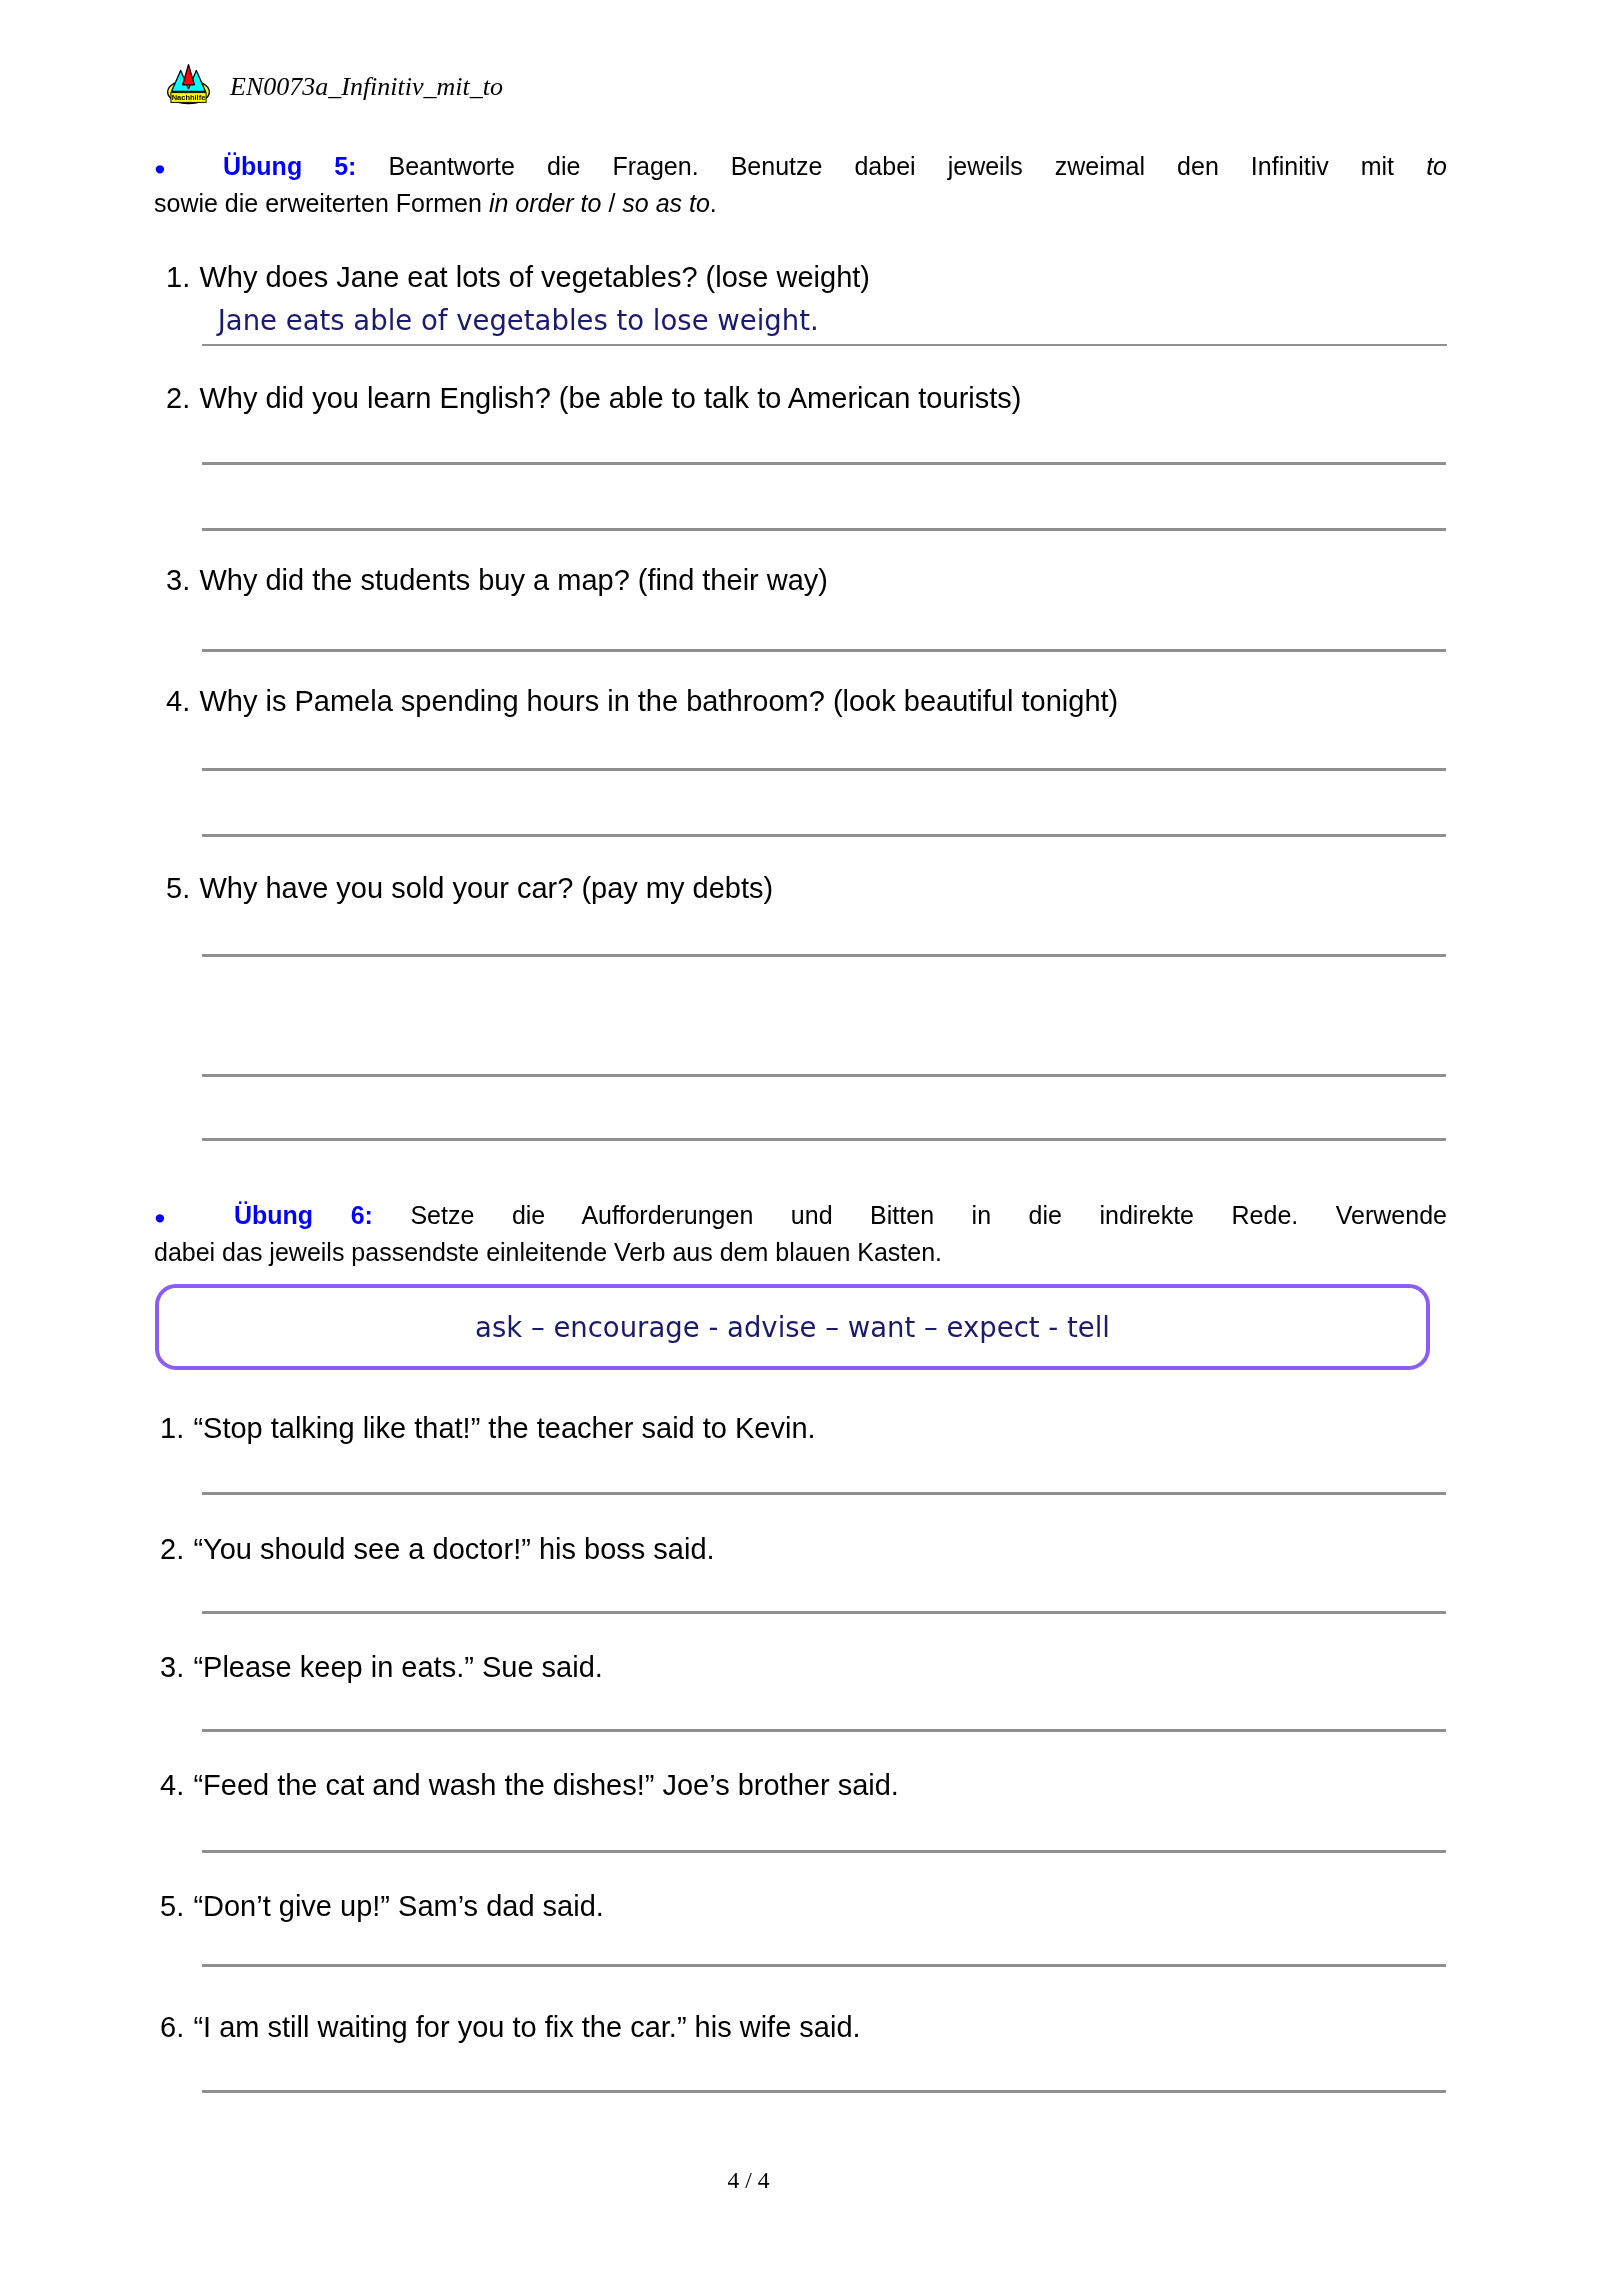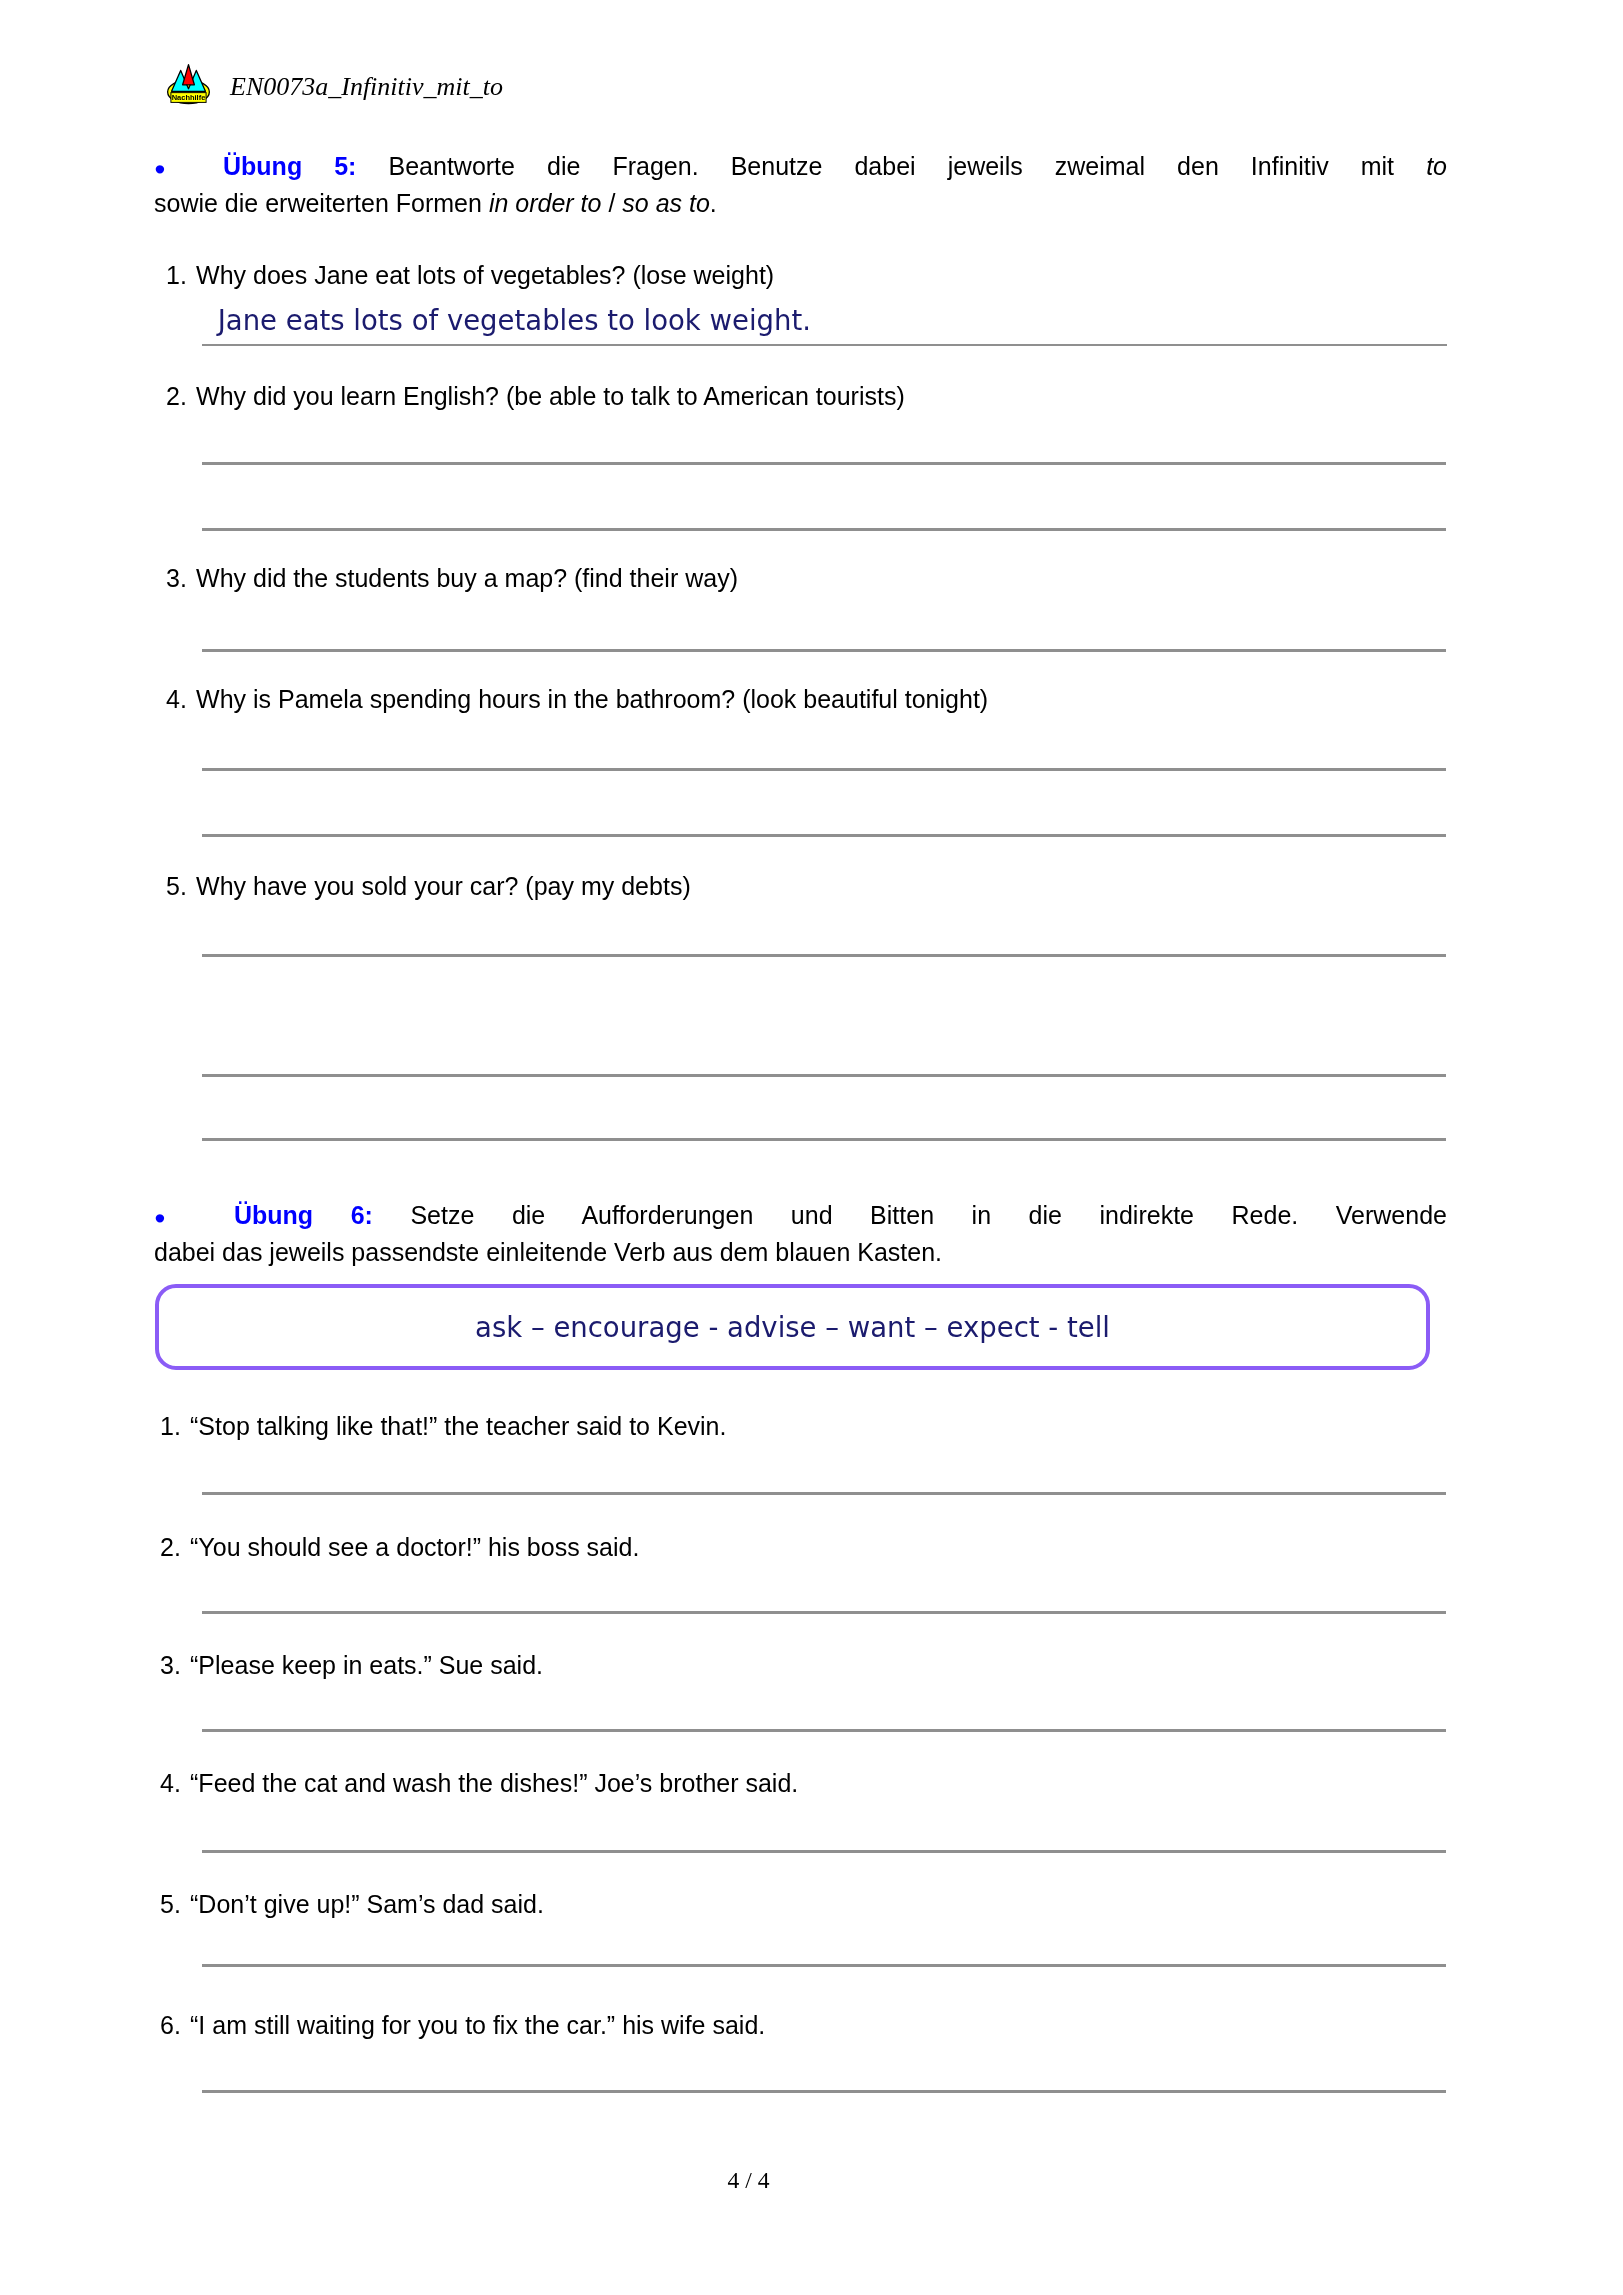--- a/index.html
+++ b/index.html
@@ -12,21 +12,21 @@
             font-family:"Liberation Serif",serif;font-style:italic;font-size:26px;}
 
   
   .exh{position:absolute;left:154px;width:1293px;font-size:25px;line-height:35px;}
   .exh .l1{text-align:justify;text-align-last:justify;}
   .bullet{color:#0000ff;font-size:19.6px;}
   .exlabel{color:#0000ff;font-weight:bold;}
   .it{font-style:italic;}
 
   
-  .q{position:absolute;left:166px;font-size:25px;white-space:nowrap;}
+  .q{position:absolute;left:166px;font-size:29px;white-space:nowrap;}
   .q .num{display:inline-block;margin-right:9.2px;}
 
   
   .blank{position:absolute;left:202px;width:1244px;height:2.6px;background:#8f8f8f;}
 
   
   .answer{position:absolute;left:202px;top:304px;width:1229px;
           font-family:"DejaVu Sans",sans-serif;font-size:27.5px;color:#1b1b6e;
           padding:0 0 7.9px 15.7px;border-bottom:2.6px solid #8f8f8f;}
 
@@ -53,21 +53,21 @@
     <text x="34" y="59" text-anchor="middle" font-size="11.5" font-weight="bold" fill="#000">Nachhilfe</text>
   </svg>
   <div class="doctitle">EN0073a_Infinitiv_mit_to</div>
 
   <div class="exh" style="top:149px;">
     <div class="l1"><span class="bullet">●</span><span class="exlabel"> Übung 5:</span><span> Beantworte die Fragen. Benutze dabei jeweils zweimal den Infinitiv mit </span><span class="it">to</span></div>
     <div class="l2"><span>sowie die erweiterten Formen </span><span class="it">in order to</span><span> / </span><span class="it">so as to</span><span>.</span></div>
   </div>
 
   <div class="q" style="top:261px;"><span class="num">1.</span><span>Why does Jane eat lots of vegetables? (lose weight)</span></div>
-  <div class="answer">Jane eats lots of vegetables to look weight.</div>
+  <div class="answer">Jane eats able of vegetables to lose weight.</div>
 
   <div class="q" style="top:382px;"><span class="num">2.</span><span>Why did you learn English? (be able to talk to American tourists)</span></div>
   <div class="blank" style="top:462px;"></div>
   <div class="blank" style="top:528px;"></div>
 
   <div class="q" style="top:564px;"><span class="num">3.</span><span>Why did the students buy a map? (find their way)</span></div>
   <div class="blank" style="top:649px;"></div>
 
   <div class="q" style="top:685px;"><span class="num">4.</span><span>Why is Pamela spending hours in the bathroom? (look beautiful tonight)</span></div>
   <div class="blank" style="top:768px;"></div>

